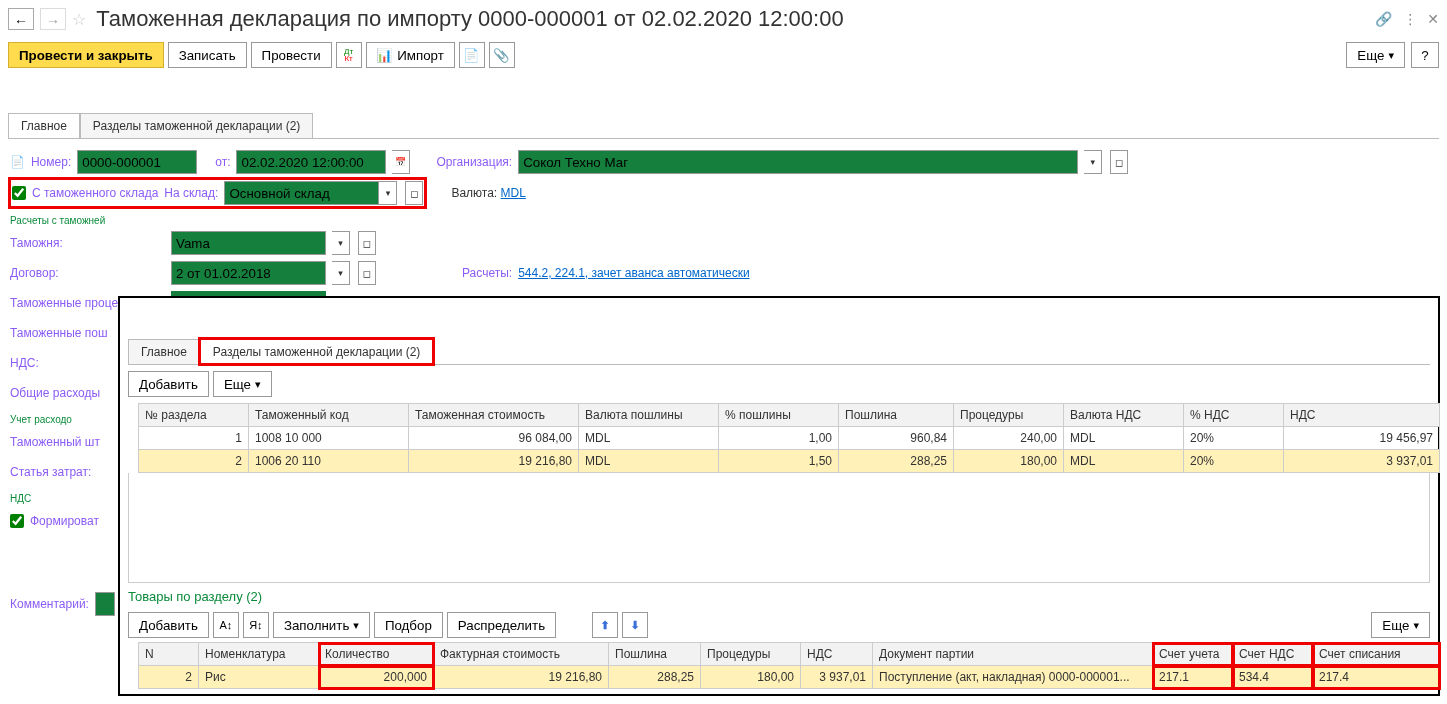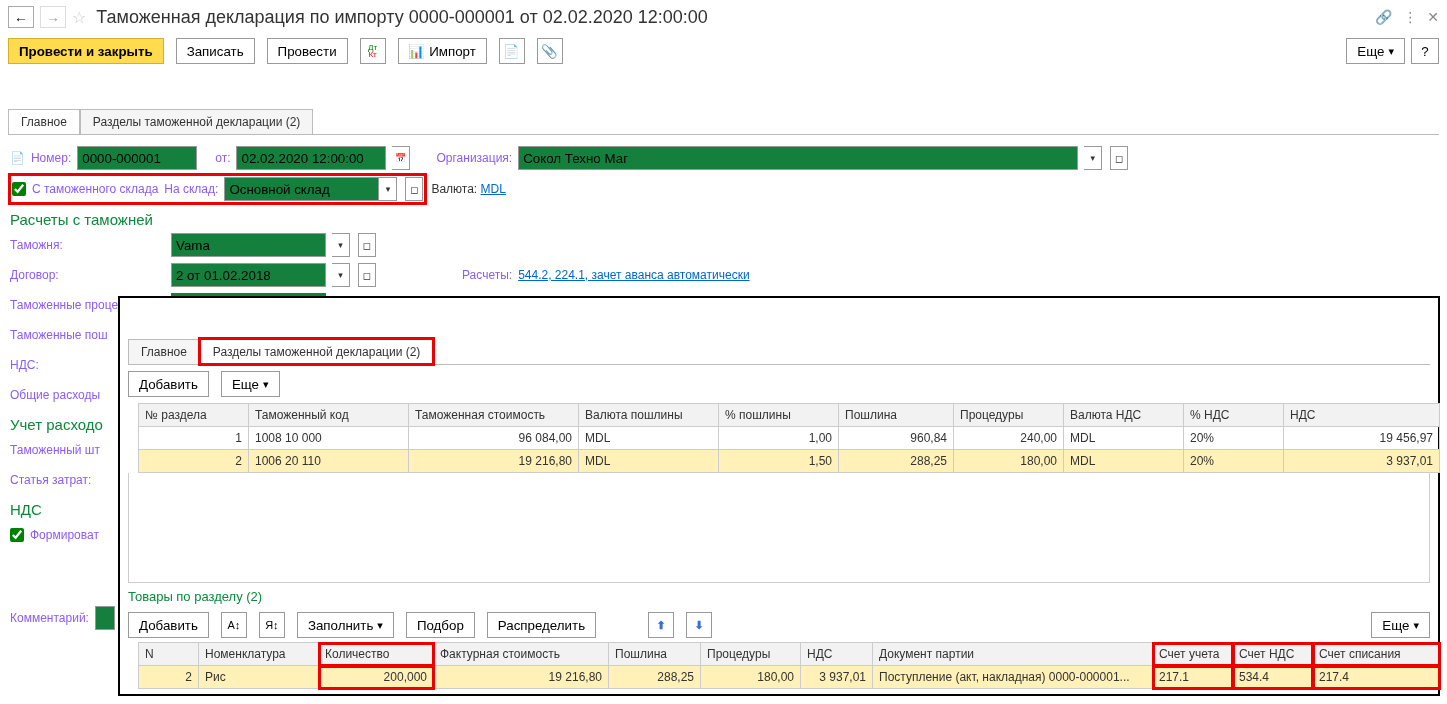--- a/index.html
+++ b/index.html
@@ -1,42 +1,42 @@
 <!DOCTYPE html>
 <html><head>
 <meta charset="utf-8">
 <style>
 * { box-sizing: border-box; margin: 0; padding: 0; font-family: Arial, sans-serif; }
 body { font-size: 12px; background: #fff; color: #333; }
 .window { width: 1447px; height: 704px; position: relative; overflow: hidden; }
 .header-row { display: flex; align-items: center; padding: 6px 8px; gap: 6px; }
 .nav-btn { width: 26px; height: 22px; border: 1px solid #aaa; background: #fff; display: inline-flex; align-items: center; justify-content: center; cursor: pointer; font-size: 14px; }
 .star-icon { font-size: 16px; color: #ccc; margin-right: 4px; }
-.title { font-size: 18px; color: #333; }
+.title { font-size: 22px; color: #333; }
 .title-actions { margin-left: auto; display: flex; gap: 10px; align-items: center; }
 .title-icon { color: #888; cursor: pointer; font-size: 14px; }
-.toolbar { display: flex; align-items: center; padding: 4px 8px; gap: 12px; }
+.toolbar { display: flex; align-items: center; padding: 4px 8px; gap: 4px; }
 .btn { border: 1px solid #999; background: #fff; padding: 3px 10px; height: 26px; cursor: pointer; display: inline-flex; align-items: center; gap: 4px; }
 .btn-yellow { background: #ffdb4d; border-color: #d4b030; font-weight: bold; }
 .btn-icon { width: 26px; height: 26px; border: 1px solid #999; background: #fff; cursor: pointer; display: inline-flex; align-items: center; justify-content: center; }
 .toolbar-right { margin-left: auto; display: flex; gap: 6px; }
 .tabs { display: flex; border-bottom: 1px solid #bbb; margin: 4px 8px 0 8px; }
 .tab { padding: 5px 12px; border: 1px solid #bbb; border-bottom: none; background: #f5f5f5; cursor: pointer; margin-top: 37px; }
 .tab.active { background: #fff; }
 .red-outline { outline: 3px solid #e00; outline-offset: -1px; }
 .form-area { padding: 6px 10px; }
 .form-row { display: flex; align-items: center; gap: 6px; margin: 4px 0; min-height: 26px;}
 .label { color: #8b5cf6; }
 .input { height: 24px; border: 1px solid #999; padding: 0 4px; background: #15803d; }
 .dropdown-btn { width: 18px; height: 24px; border: 1px solid #999; border-left: none; background: #fff; display: inline-flex; align-items: center; justify-content: center; cursor: pointer; font-size: 9px;}
 .open-btn { width: 18px; height: 24px; border: 1px solid #999; margin-left: 2px; background: #fff; display: inline-flex; align-items: center; justify-content: center; cursor: pointer; font-size: 10px;}
 .checkbox { width: 14px; height: 14px; }
 .checkbox.checked { accent-color: green; }
 .link { color: #0066cc; text-decoration: underline; cursor: pointer; }
-.section-header { color: #0a8a3a; font-size: 15px; margin: 8px 0 4px 0; }
+.section-header { color: #0a8a3a; font-size: 10px; margin: 8px 0 4px 0; }
 .overlay-window { position: absolute; left: 118px; top: 296px; width: 1322px; height: 400px; border: 2px solid #000; background: #fff; z-index: 10; }
 .overlay-content { padding: 4px 8px; }
 .table { width: 100%; border-collapse: collapse; border: 1px solid #ccc; margin-left: 10px; }
 .table th { background: #f2f2f2; border: 1px solid #ccc; padding: 4px 6px; font-weight: normal; text-align: left; white-space: nowrap;}
 .table td { border: 1px solid #ccc; padding: 4px 6px; white-space: nowrap;}
 .table .row-selected td { background: #fff1b8; }
 .num-right { text-align: right; }
 .col-red { outline: 3px solid #e00; outline-offset: -2px; }
 .small-icon { font-size: 11px; }
 .pale { color: #0a8a3a; margin: 6px 0 4px 0; font-size: 13px;}
@@ -120,21 +120,21 @@
 
     <div class="form-row">
       <span class="red-outline" style="display:inline-flex;align-items:center;padding:2px;gap:6px">
         <input type="checkbox" checked="" class="checkbox checked" style="">
         <span class="label">С таможенного склада</span>
         <span class="label">На склад:</span>
         <input class="input" style="width: 155px;" value="Основной склад">
         <span class="dropdown-btn" style="margin-left:-6px">▾</span>
         <span class="open-btn">◻</span>
       </span>
-      <span style=""><span class="link" style="text-decoration:none;color:#333">Валюта:</span> <span class="link">MDL</span></span>
+      <span style="margin-left:20px"><span class="link" style="text-decoration:none;color:#333">Валюта:</span> <span class="link">MDL</span></span>
     </div>
 
     <div class="section-header">Расчеты с таможней</div>
     <div class="form-row">
       <span class="label" style="width:155px">Таможня:</span>
       <input class="input" style="width: 155px;" value="Vama">
       <span class="dropdown-btn">▾</span>
       <span class="open-btn">◻</span>
     </div>
     <div class="form-row">

